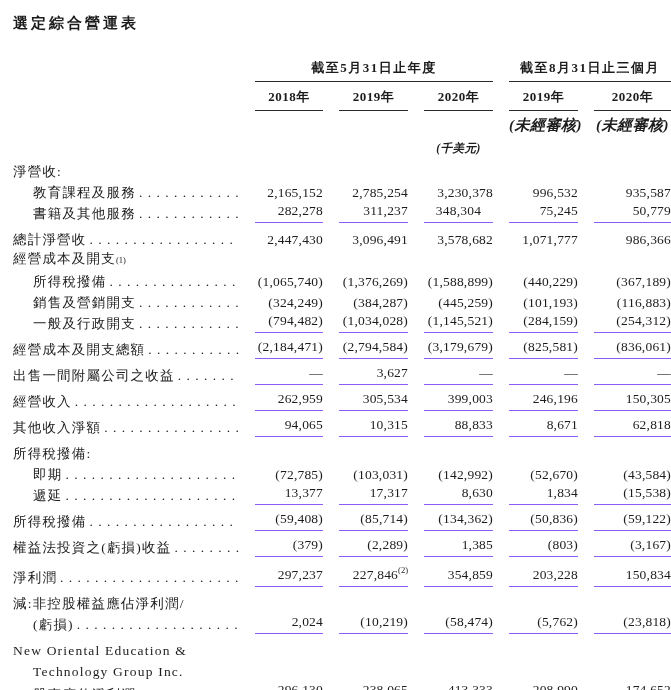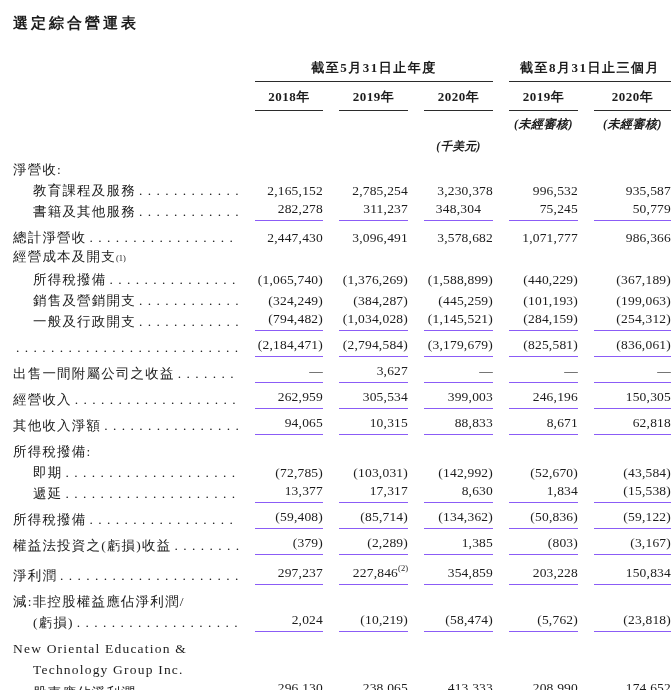--- a/index.html
+++ b/index.html
@@ -45,21 +45,21 @@
     border-bottom:1px solid #2b2b2b;
     white-space:nowrap;
     font-size:13px;
     letter-spacing:0.5px;
   }
   .subnote{
     grid-row:3;
     text-align:center;
     font-weight:bold;
     font-style:italic;
-    font-size:12px;
+    font-size:15px;
     letter-spacing:0.5px;
     padding-top:5px;
     white-space:nowrap;
   }
   .unitnote{
     grid-row:4;
     text-align:center;
     font-weight:bold;
     font-style:italic;
     font-size:11.5px;
@@ -182,35 +182,36 @@
       </div>
       <div class="grid row">
         <div class="lbl" style="padding-left: 20px;">
           <div class="" style="display: inline;">銷售及營銷開支</div>
           <div class="leader"></div>
         </div>
         <div class="val" style="grid-column: 2;">(324,249)</div>
         <div class="val" style="grid-column: 3;">(384,287)</div>
         <div class="val" style="grid-column: 4;">(445,259)</div>
         <div class="val" style="grid-column: 5;">(101,193)</div>
-        <div class="val" style="grid-column: 6;">(199,063)</div>
+        <div class="val" style="grid-column: 6;">(116,883)</div>
       </div>
       <div class="grid row gap-after">
         <div class="lbl" style="padding-left: 20px;">
           <div class="" style="display: inline;">一般及行政開支</div>
           <div class="leader"></div>
         </div>
         <div class="val ul" style="grid-column: 2;">(794,482)</div>
         <div class="val ul" style="grid-column: 3;">(1,034,028)</div>
         <div class="val ul" style="grid-column: 4;">(1,145,521)</div>
         <div class="val ul" style="grid-column: 5;">(284,159)</div>
         <div class="val ul" style="grid-column: 6;">(254,312)</div>
       </div>
       <div class="grid row gap-after">
         <div class="lbl" style="padding-left: 0px;">
+          <div class="" style="display: inline;">經營成本及開支總額</div>
           <div class="leader"></div>
         </div>
         <div class="val ul" style="grid-column: 2;">(2,184,471)</div>
         <div class="val ul" style="grid-column: 3;">(2,794,584)</div>
         <div class="val ul" style="grid-column: 4;">(3,179,679)</div>
         <div class="val ul" style="grid-column: 5;">(825,581)</div>
         <div class="val ul" style="grid-column: 6;">(836,061)</div>
       </div>
       <div class="grid row gap-after">
         <div class="lbl" style="padding-left: 0px;">

